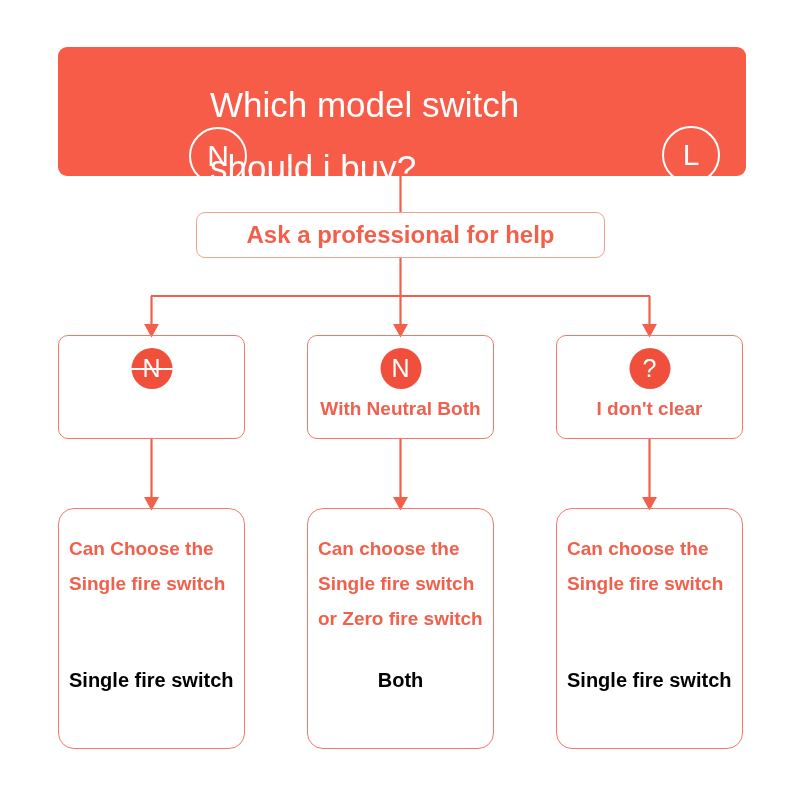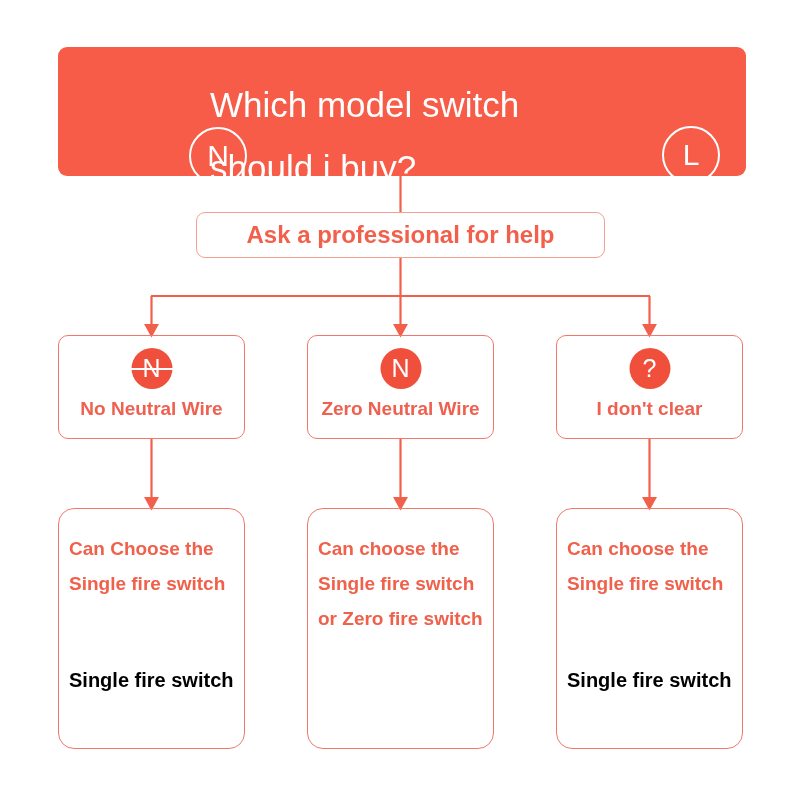--- a/index.html
+++ b/index.html
@@ -229,47 +229,47 @@
 
   <div class="ask-box">
     <span class="ask-box-label">Ask a professional for help</span>
   </div>
 
   <div class="decision-box col0">
     <div class="decision-icon">
       <span>N</span>
       <span class="strike"></span>
     </div>
-    <div class="decision-label">No Neutral Wire</div>
   </div>
 
   <div class="decision-box col1">
     <div class="decision-icon">
       <span>N</span>
     </div>
-    <div class="decision-label">Zero Neutral Wire</div>
+    <div class="decision-label">With Neutral Both</div>
   </div>
 
   <div class="decision-box col2">
     <div class="decision-icon">
       <span>?</span>
     </div>
     <div class="decision-label">I don't clear</div>
   </div>
 
   <div class="result-box col0">
     <div class="result-lines">Can Choose the
 Single fire switch</div>
     <div class="result-answer">Single fire switch</div>
   </div>
 
   <div class="result-box col1">
     <div class="result-lines">Can choose the
 Single fire switch
 or Zero fire switch</div>
+    <div class="result-answer center">Both</div>
   </div>
 
   <div class="result-box col2">
     <div class="result-lines">Can choose the
 Single fire switch</div>
     <div class="result-answer">Single fire switch</div>
   </div>
 
 </div>
 

